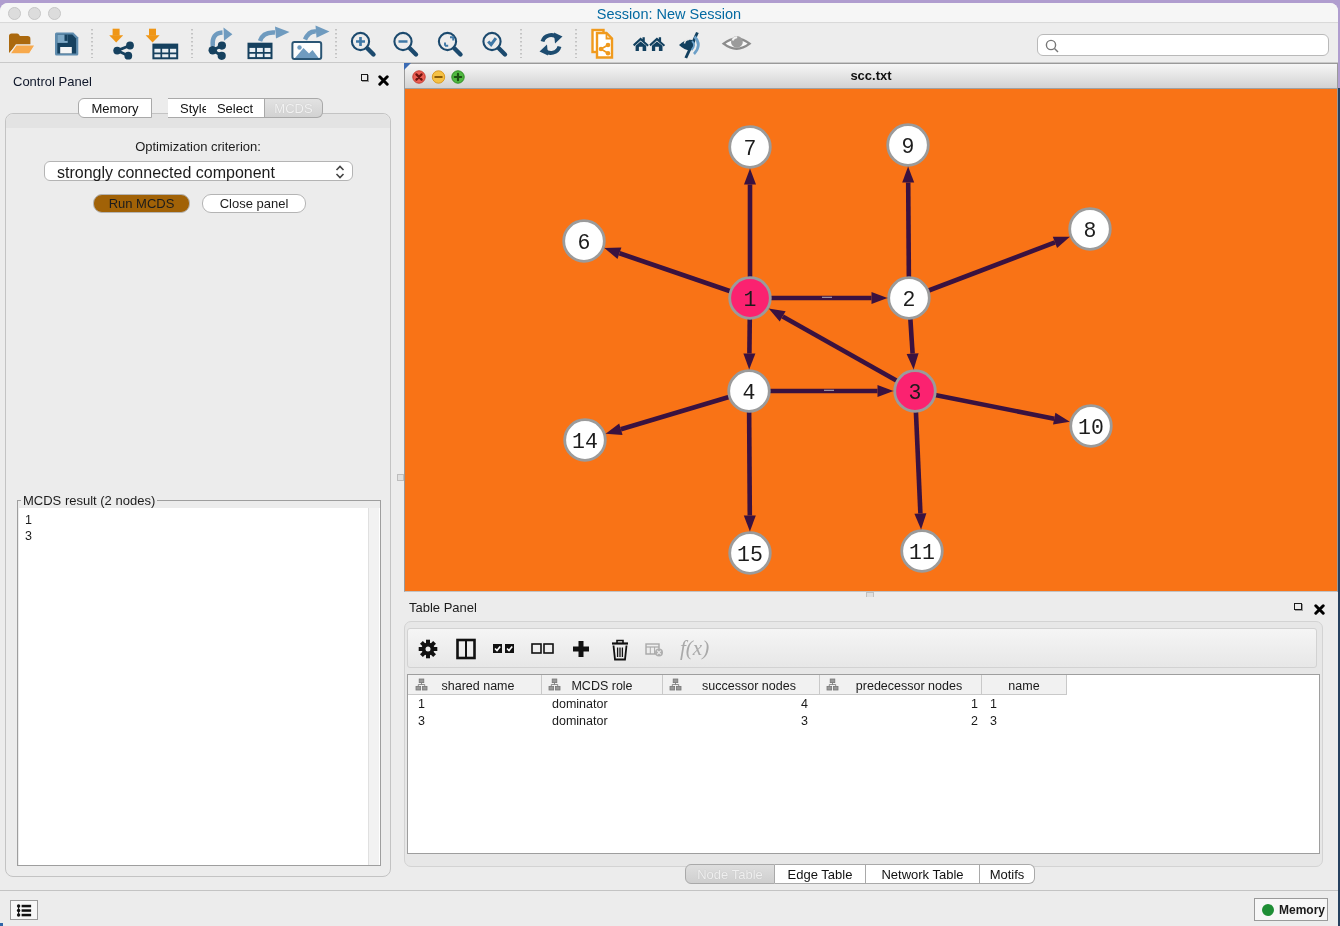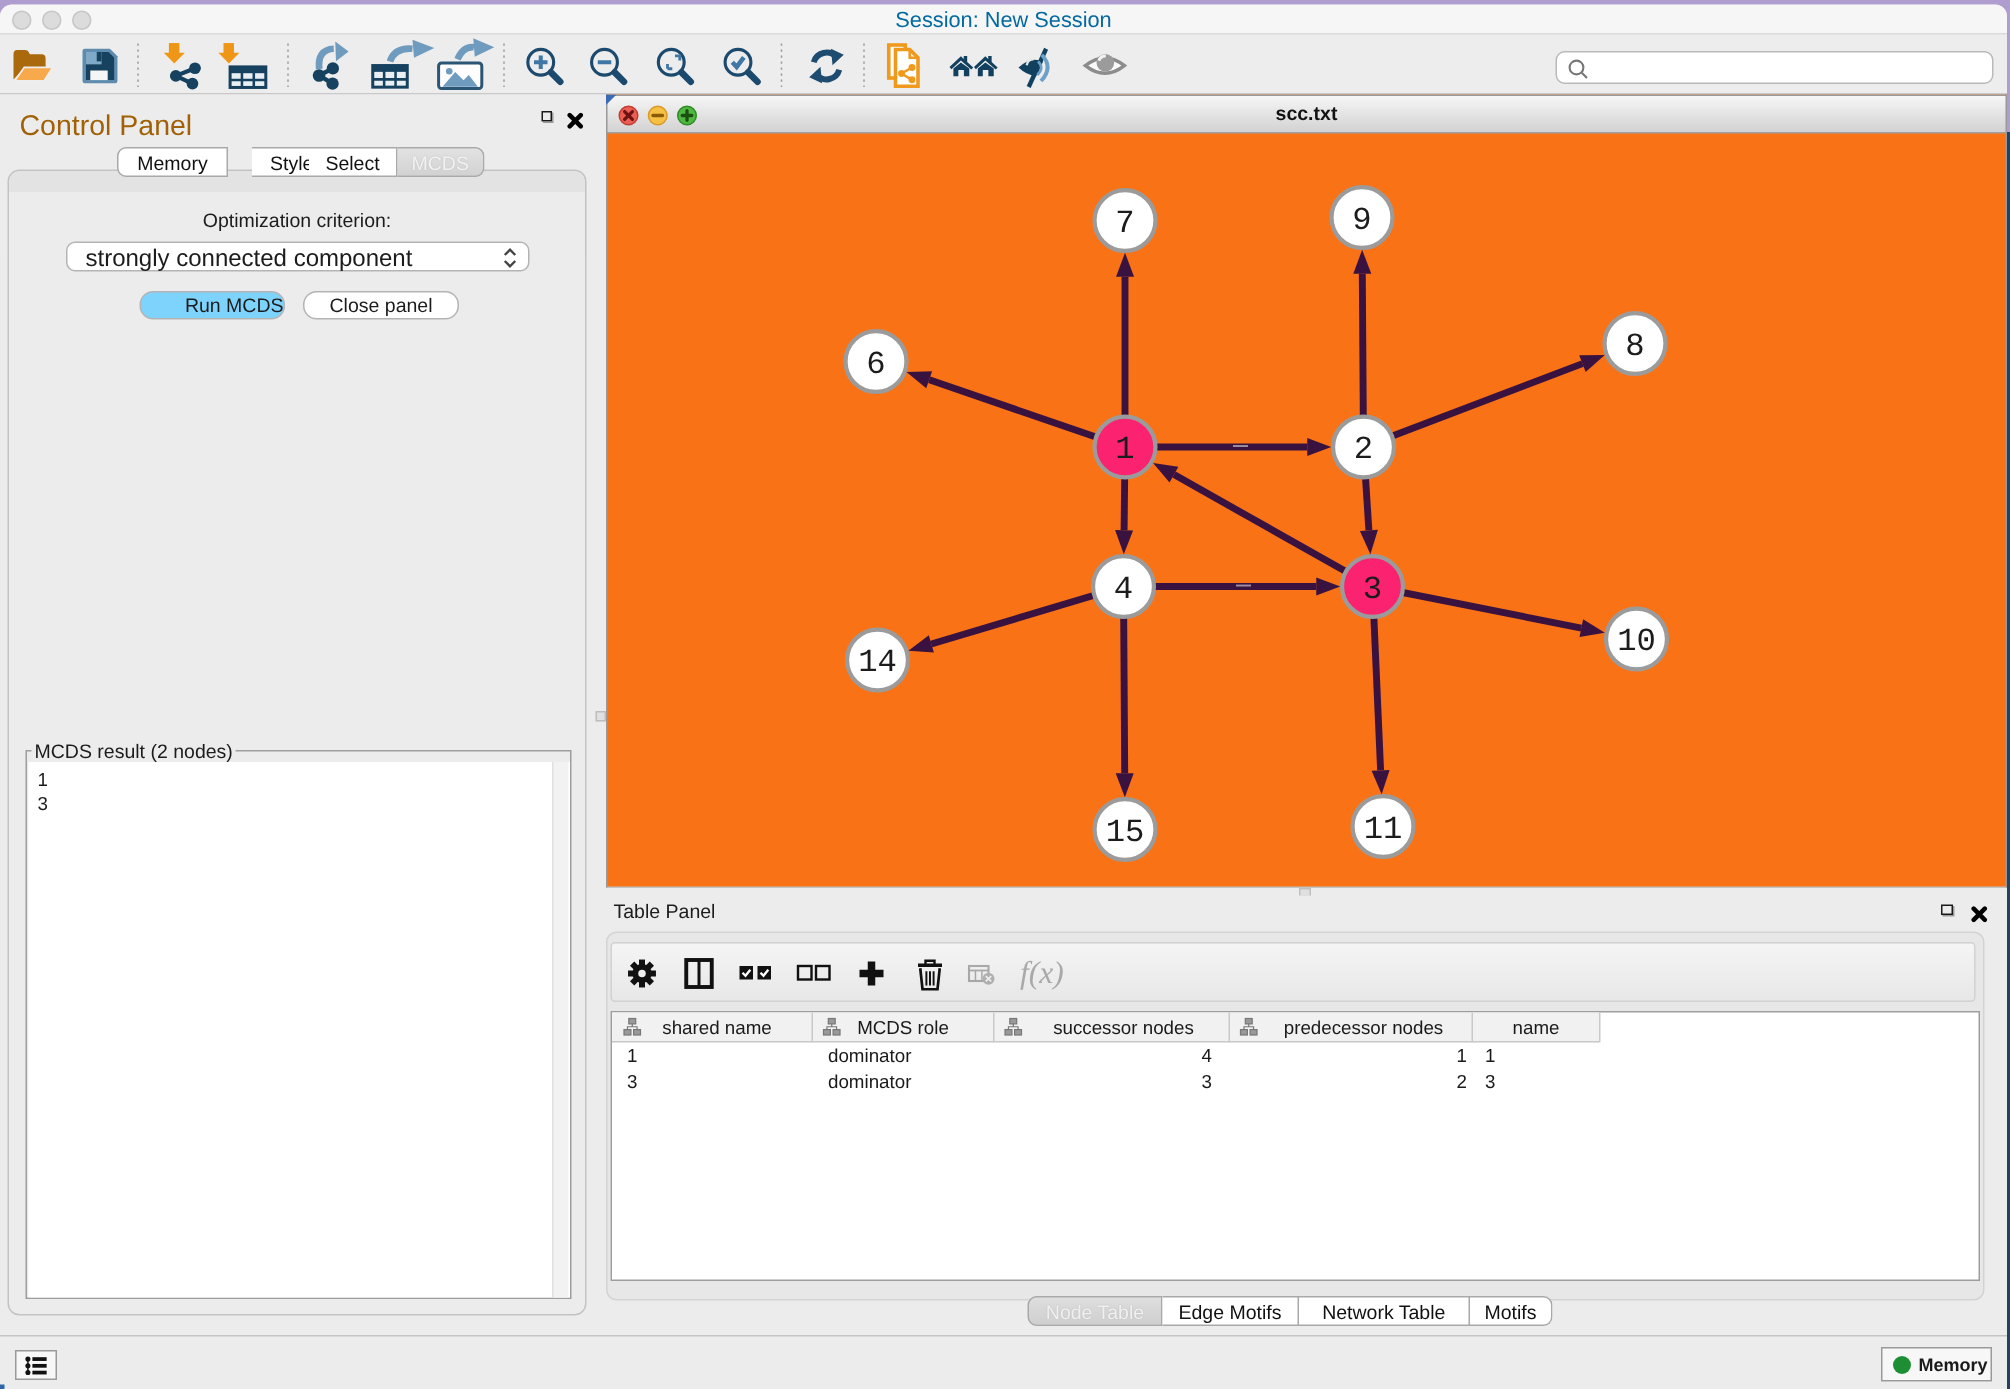--- a/index.html
+++ b/index.html
@@ -160,42 +160,42 @@
       </g>
     </svg>
     <div id="searchbox">
       <svg class="abs" style="left:7px; top:4px;" width="15" height="15" viewBox="0 0 15 15" fill="none" stroke="#777" stroke-width="1.4">
         <circle cx="6" cy="6" r="4.6"></circle>
           <line x1="9.5" y1="9.5" x2="13" y2="13"></line>
       </svg>
     </div>
   </div>
   <div id="cpanel">
-    <div class="abs" style="left:13px; top:11px; font-size:19px; color:#a16207;">Control Panel</div>
+    <div class="abs" style="left:13px; top:11px; font-size:13px; color:#0f172a;">Control Panel</div>
     <div class="abs" style="left:360.5px; top:10.5px; width:7.5px; height:7.5px; border:1.7px solid #1a1a1a; box-shadow:1px 1px 0 #9a9a9a;"></div>
     <svg class="abs" style="left:378px; top:12px;" width="11" height="11" viewBox="0 0 11 11">
         <path d="M1.8 1.8 L9.2 9.2 M9.2 1.8 L1.8 9.2" stroke="#000" stroke-width="3" stroke-linecap="round"></path>
       </svg>
 
     <div class="tab" style="left:78px; width:74px; border-radius:6px 0 0 6px;">Memory</div>
     <div class="tab" style="left:168px; width:54px; border-left:none;">Style</div>
     <div class="tab" style="left:206px; width:59px; border-left:none;">Select</div>
     <div class="tab" style="left:265px; width:58px; border-left:none; border-radius:0 6px 6px 0; background:linear-gradient(#e2e2e2,#d2d2d2); color:#f2f2f2; text-shadow:0 0 1px #bbb;">MCDS</div>
 
     <div class="abs" style="left:5px; top:50px; width:386px; height:764px; border:1px solid #c3c3c3; border-radius:8px; background:#ececec;">
       <div class="abs" style="left:0; top:0; width:100%; height:14px; background:#e3e3e3; border-radius:8px 8px 0 0;"></div>
       <div class="abs" style="left:0; top:25px; width:100%; text-align:center; font-size:13px; color:#1c1c1c;">Optimization criterion:</div>
       <div class="abs" style="left:38px; top:47px; width:309px; height:20px; background:#fff; border:1px solid #b4b4b4; border-radius:6px;">
         <div class="abs" style="left:12px; top:2px; font-size:16px; color:#1c1c1c;">strongly connected component</div>
         <svg class="abs" style="right:7px; top:3px;" width="10" height="14" viewBox="0 0 10 14">
             <path d="M1.5 5 L5 1.5 L8.5 5" fill="none" stroke="#444" stroke-width="1.6"></path>
             <path d="M1.5 9 L5 12.5 L8.5 9" fill="none" stroke="#444" stroke-width="1.6"></path>
           </svg>
       </div>
-      <div class="abs" style="left:87px; top:80px; width:97px; height:19px; background:#7dd3fc; border:1px solid #b4b4b4; border-radius:9px; text-align:right; line-height:18px; font-size:13px; color:#1c1c1c;">Run MCDS</div>
+      <div class="abs" style="left:87px; top:80px; width:97px; height:19px; background:#a16207; border:1px solid #b4b4b4; border-radius:9px; text-align:center; line-height:18px; font-size:13px; color:#1c1c1c;">Run MCDS</div>
       <div class="abs" style="left:196px; top:80px; width:104px; height:19px; background:#fff; border:1px solid #b4b4b4; border-radius:9px; text-align:center; line-height:18px; font-size:13px; color:#1c1c1c;">Close panel</div>
     </div>
 
     <div class="abs" style="left:17px; top:437px; width:364px; height:366px; border:1px solid #9e9e9e; background:#ececec;">
       <div class="abs" style="left:1px; top:7px; width:361px; height:357px; background:#fff;"></div>
       <div class="abs" style="left:350px; top:7px; width:11px; height:357px; background:#f2f2f2; border-left:1px solid #e0e0e0;"></div>
       <div class="abs" style="left:6px; top:49px; font-size:12.5px; color:#1c1c1c;"></div>
       <div class="abs" style="left:7px; top:11px; font-size:12.5px; color:#1c1c1c; line-height:16px;">1<br>3</div>
     </div>
     <div class="abs" style="left:21px; top:430px; font-size:13px; color:#1c1c1c; background:#ececec; padding:0 2px;">MCDS result (2 nodes)</div>
@@ -410,21 +410,21 @@
             <span class="abs" style="left:10px; top:2px;">3</span>
             <span class="abs" style="left:144px; top:2px;">dominator</span>
             <span class="abs" style="left:320px; top:2px; width:80px; text-align:right;">3</span>
             <span class="abs" style="left:490px; top:2px; width:80px; text-align:right;">2</span>
             <span class="abs" style="left:582px; top:2px;">3</span>
           </div>
         </div>
       </div>
 
       <div class="tab" style="left:287px; top:267px; width:90px; border-radius:6px 0 0 6px; background:linear-gradient(#dedede,#cfcfcf); color:#f0f0f0; text-shadow:0 0 1px #b5b5b5;">Node Table</div>
-      <div class="tab" style="left:377px; top:267px; width:91px; border-left:none;">Edge Motifs</div>
+      <div class="tab" style="left:377px; top:267px; width:91px; border-left:none;">Edge Table</div>
       <div class="tab" style="left:468px; top:267px; width:114px; border-left:none;">Network Table</div>
       <div class="tab" style="left:582px; top:267px; width:55px; border-left:none; border-radius:0 6px 6px 0;">Motifs</div>
     </div>
   </div>
   <div id="statusbar">
     <div class="btnw" style="left:10px; top:9px; width:28px; height:20px;">
       <svg class="abs" style="left:5.5px; top:3px; overflow:visible;" width="16" height="13" viewBox="0 0 16 13">
         <line x1="1.6" y1="2" x2="1.6" y2="11" stroke="#111" stroke-width="1"></line>
         <g fill="#111">
             <circle cx="1.6" cy="2" r="1.7"></circle>

